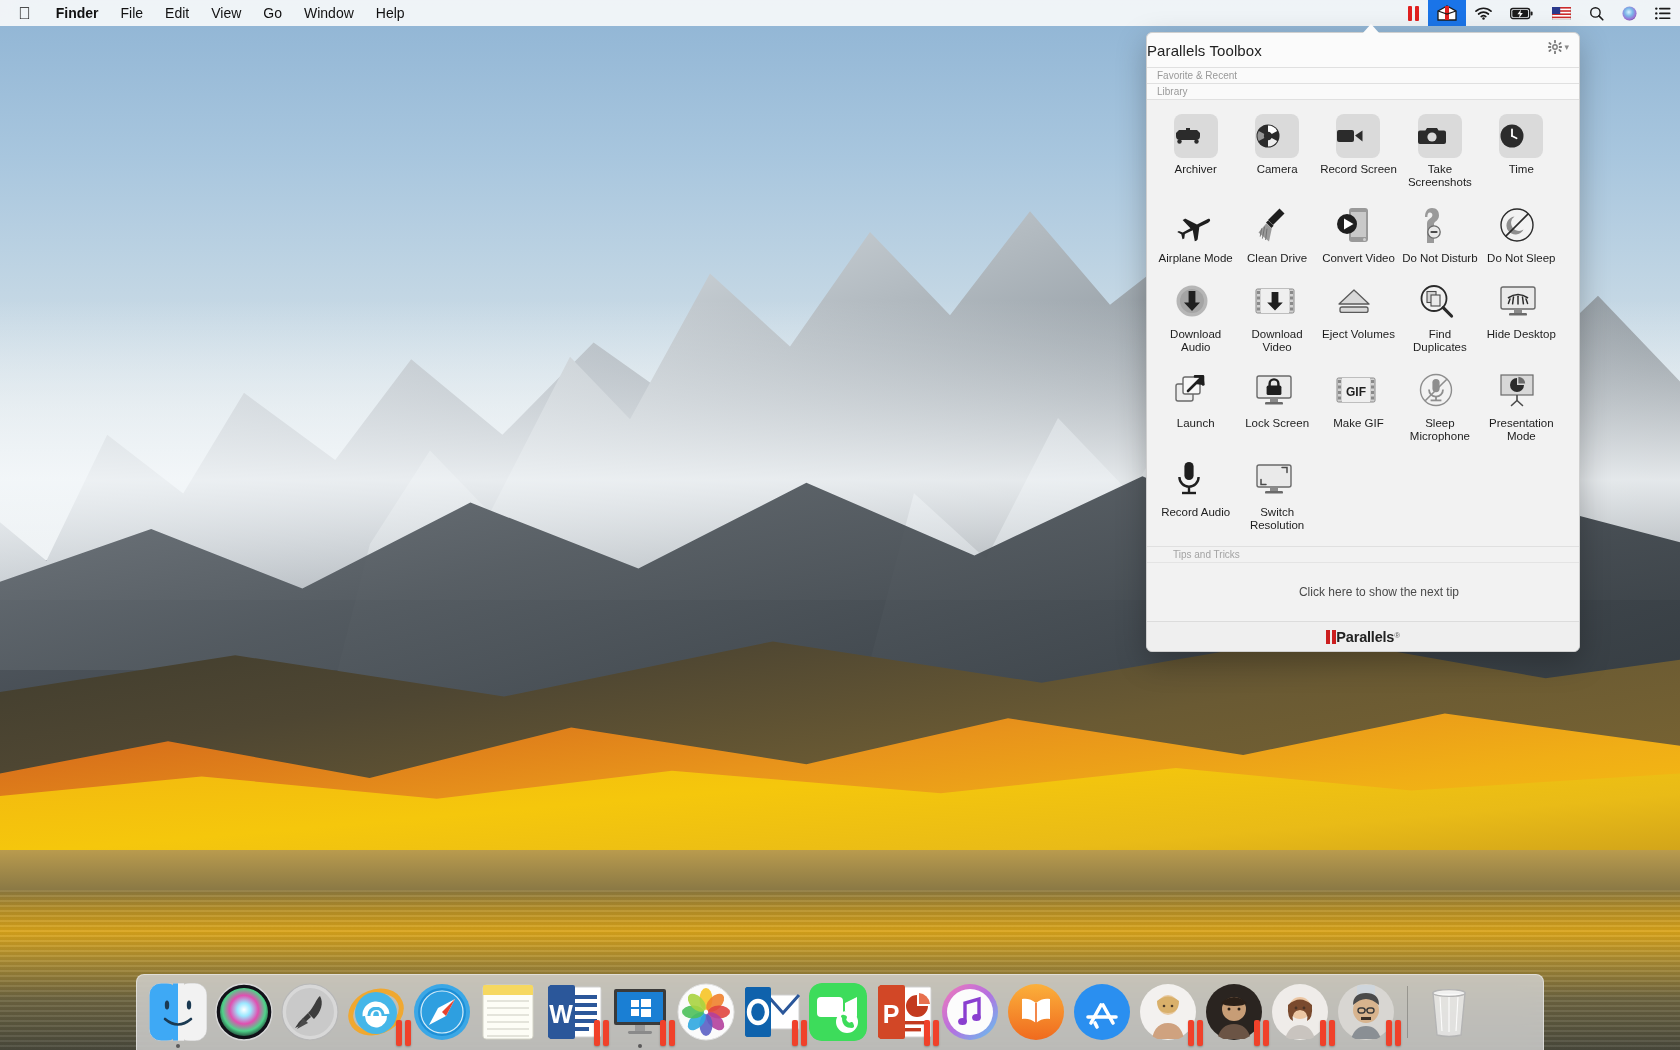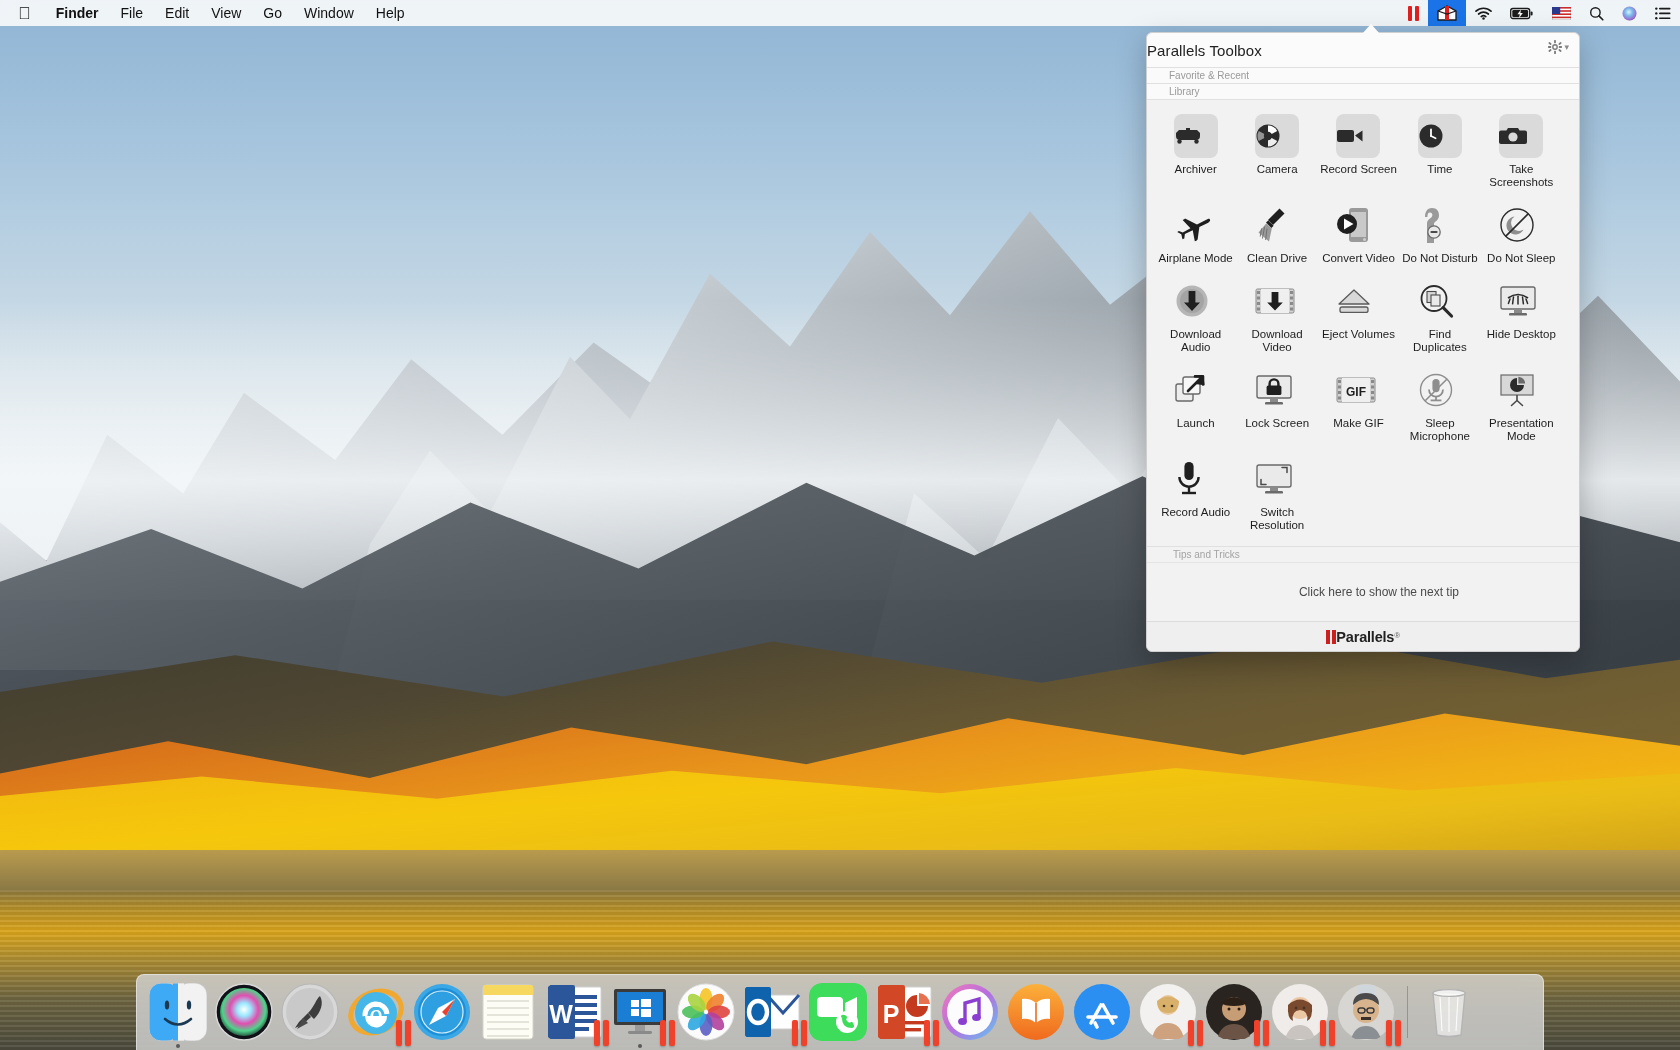--- a/index.html
+++ b/index.html
@@ -104,21 +104,21 @@
     display:flex; align-items:center; justify-content:flex-start; position:relative;
   }
   .tb-title { font-size:15px; color:#222; letter-spacing:.1px; }
   .tb-gear {
     position:absolute; right:10px; top:7px; display:flex; align-items:center; gap:2px;
     color:#7a7a7a; font-size:14px; cursor:default;
   }
   .tb-gear .chev { font-size:9px; color:#8a8a8a; }
   .tb-section {
     height:16px; background:#fafafa; border-top:1px solid #e0e0e0;
-    display:flex; align-items:center; padding-left:22px;
+    display:flex; align-items:center; padding-left:10px;
     font-size:10px; color:#999;
   }
   .tb-grid {
     background:#f2f2f2; border-top:1px solid #e0e0e0;
     padding:8px 17px 10px 8px;
     display:grid; grid-template-columns:repeat(5,1fr);
     row-gap:4px;
   }
   .tb-cell {
     display:flex; flex-direction:column; align-items:center;
@@ -348,41 +348,41 @@
           <rect x="1" y="3" width="17" height="12" rx="2"></rect>
           <path d="M19 8.5 L26.5 3.5 V14.5 Z"></path>
         </g>
           </svg>
       </span>
       <span class="tb-label">Record Screen</span>
     </div>
 
     <div class="tb-cell">
       <span class="tb-ico tile">
+        <svg width="28" height="20" viewBox="0 0 28 20">
+            <g fill="#2b2b2b">
+          <path d="M9 2 h10 l1.6 2.6 H26 a2 2 0 0 1 2 2 V16 a2 2 0 0 1-2 2 H2 a2 2 0 0 1-2-2 V6.6 a2 2 0 0 1 2-2 h5.4 z"></path>
+        </g>
+        <circle cx="14" cy="11" r="4.6" fill="#dadada"></circle>
+        </svg>
+      </span>
+      <span class="tb-label">Take Screenshots</span>
+    </div>
+
+    <div class="tb-cell">
+      <span class="tb-ico tile">
         <svg width="26" height="26" viewBox="0 0 26 26">
           <circle cx="13" cy="13" r="11.5" fill="#2b2b2b"></circle>
           <g stroke="#ffffff" stroke-width="1.8" stroke-linecap="round">
             <line x1="13" y1="13" x2="13" y2="6.5"></line>
             <line x1="13" y1="13" x2="17.6" y2="15.2"></line>
           </g>
         </svg>
       </span>
       <span class="tb-label">Time</span>
-    </div>
-
-    <div class="tb-cell">
-      <span class="tb-ico tile">
-        <svg width="28" height="20" viewBox="0 0 28 20">
-            <g fill="#2b2b2b">
-          <path d="M9 2 h10 l1.6 2.6 H26 a2 2 0 0 1 2 2 V16 a2 2 0 0 1-2 2 H2 a2 2 0 0 1-2-2 V6.6 a2 2 0 0 1 2-2 h5.4 z"></path>
-        </g>
-        <circle cx="14" cy="11" r="4.6" fill="#dadada"></circle>
-        </svg>
-      </span>
-      <span class="tb-label">Take Screenshots</span>
     </div>
 
     <div class="tb-cell">
       <span class="tb-ico">
         <svg width="38" height="34" viewBox="0 0 38 34">
           <path d="M34.5 13.2 c1.4-.4 2.4.4 2.1 1.6 -.2 1-1 1.6-2.2 2 l-9.4 3.1 -3.3 11.6 c-.2.8-.8 1.3-1.6 1.5 l-1.6.4 -.5-11.3 -8.3 2.8 -1.2 4.2 -1.9.6 -.5-5.1 -3.7-2.9 1.8-.7 3.6 2 8.2-3.1 -6.6-9.2 1.7-.7c.8-.3 1.6-.2 2.3.3 l9.6 6.8 z" fill="#1f1f1f" transform="rotate(-8 19 17)"></path>
         </svg>
       </span>
       <span class="tb-label">Airplane Mode</span>
     </div>

